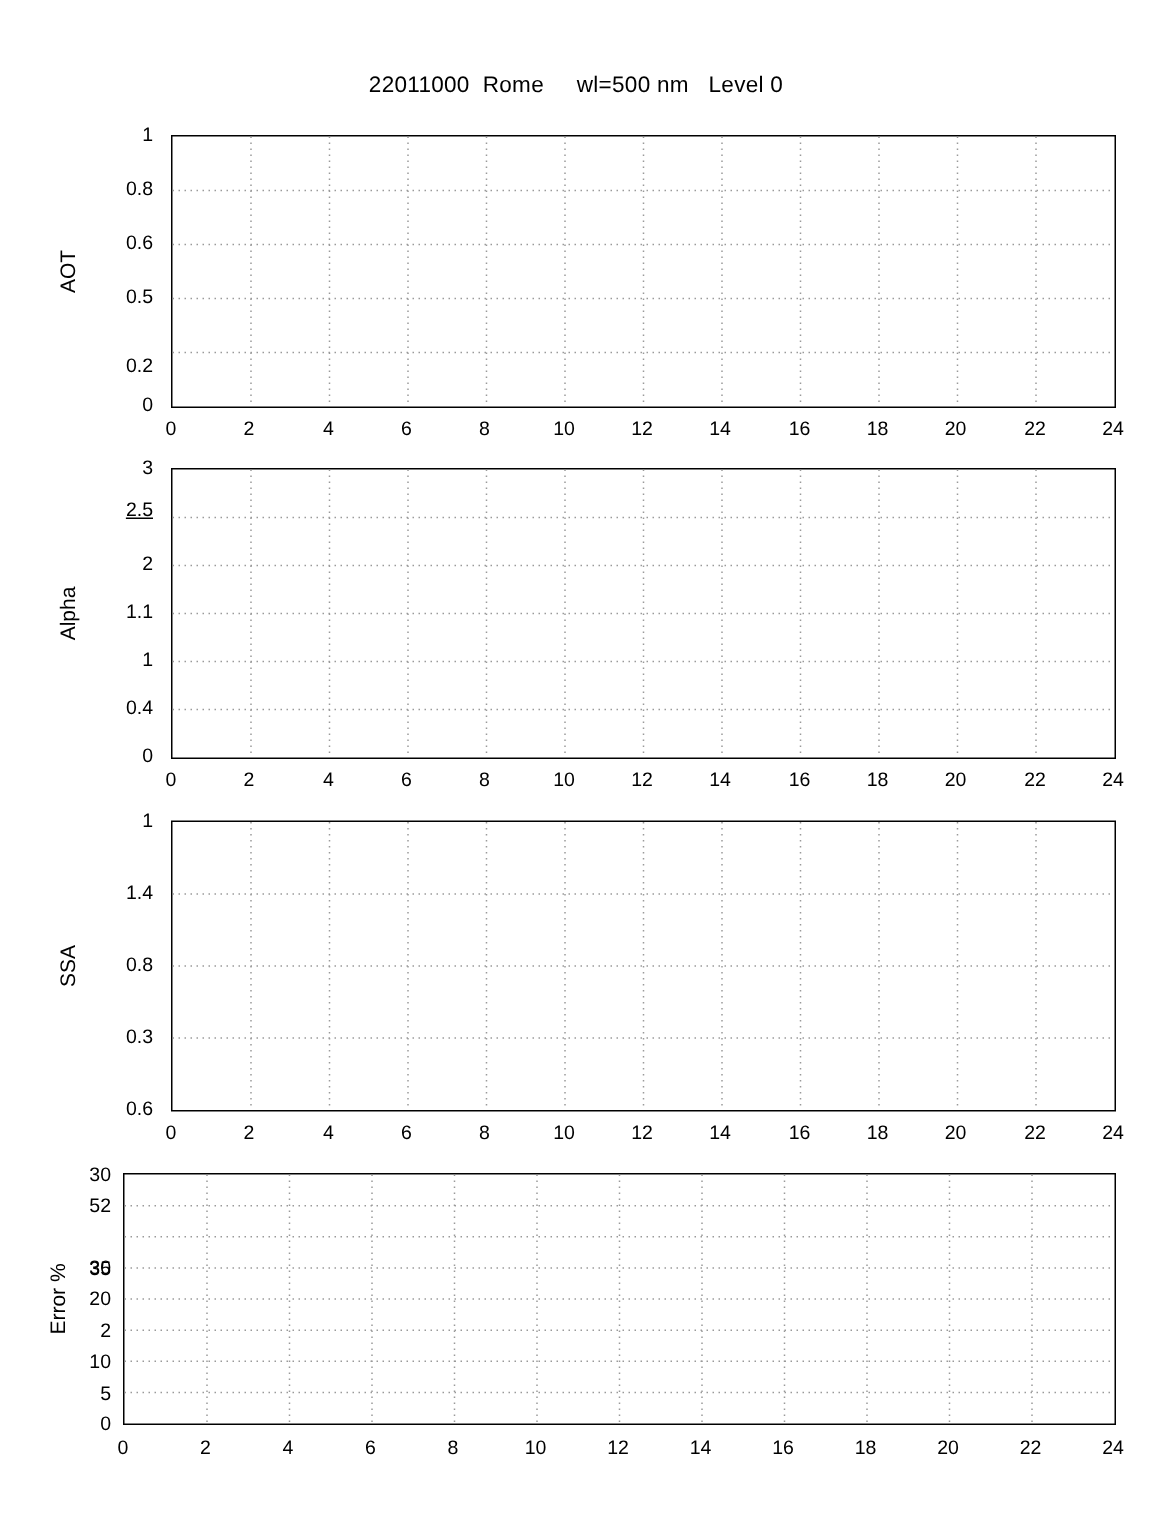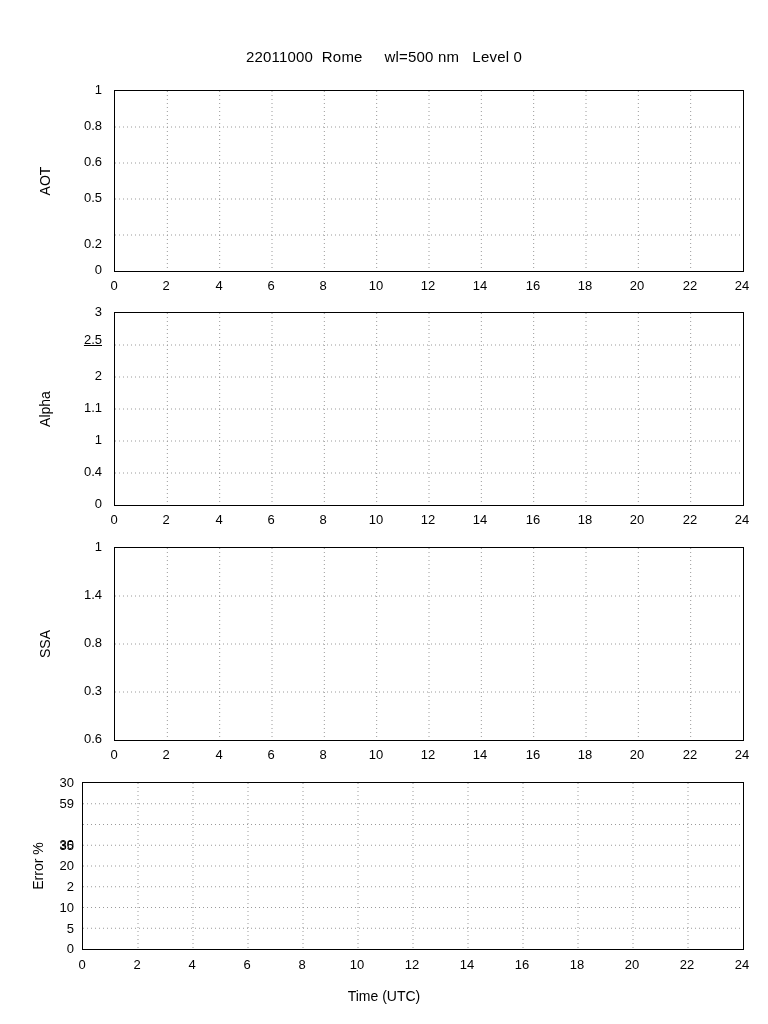--- a/index.html
+++ b/index.html
@@ -236,21 +236,21 @@
           <line x1="0" y1="83" x2="660" y2="83"></line>
           <line x1="0" y1="103.75" x2="660" y2="103.75"></line>
           <line x1="0" y1="124.5" x2="660" y2="124.5"></line>
           <line x1="0" y1="145.25" x2="660" y2="145.25"></line>
         </g>
       </svg>
     </div>
   </div>
   <div class="ylabel" style="left:-2px; top:858px; width:80px;">Error %</div>
   <div class="ytick" style="left:36px; top:775px; width:38px;">30</div>
-  <div class="ytick" style="left:36px; top:796px; width:38px;">59</div>
+  <div class="ytick" style="left:36px; top:796px; width:38px;">52</div>
   <div class="ytick" style="left:36px; top:837px; width:38px;">30</div>
   <div class="ytick" style="left:36px; top:838px; width:38px;">35</div>
   <div class="ytick" style="left:36px; top:858px; width:38px;">20</div>
   <div class="ytick" style="left:36px; top:879px; width:38px;">2</div>
   <div class="ytick" style="left:36px; top:900px; width:38px;">10</div>
   <div class="ytick" style="left:36px; top:921px; width:38px;">5</div>
   <div class="ytick" style="left:36px; top:941px; width:38px;">0</div>
   <div class="xtick" style="left:62px; top:957px; width:40px;">0</div>
   <div class="xtick" style="left:117px; top:957px; width:40px;">2</div>
   <div class="xtick" style="left:172px; top:957px; width:40px;">4</div>
@@ -258,15 +258,14 @@
   <div class="xtick" style="left:282px; top:957px; width:40px;">8</div>
   <div class="xtick" style="left:337px; top:957px; width:40px;">10</div>
   <div class="xtick" style="left:392px; top:957px; width:40px;">12</div>
   <div class="xtick" style="left:447px; top:957px; width:40px;">14</div>
   <div class="xtick" style="left:502px; top:957px; width:40px;">16</div>
   <div class="xtick" style="left:557px; top:957px; width:40px;">18</div>
   <div class="xtick" style="left:612px; top:957px; width:40px;">20</div>
   <div class="xtick" style="left:667px; top:957px; width:40px;">22</div>
   <div class="xtick" style="left:722px; top:957px; width:40px;">24</div>
 
-  <div class="xaxis-label" style="top:988px;">Time (UTC)</div>
 
 </div>
 
 </body></html>

